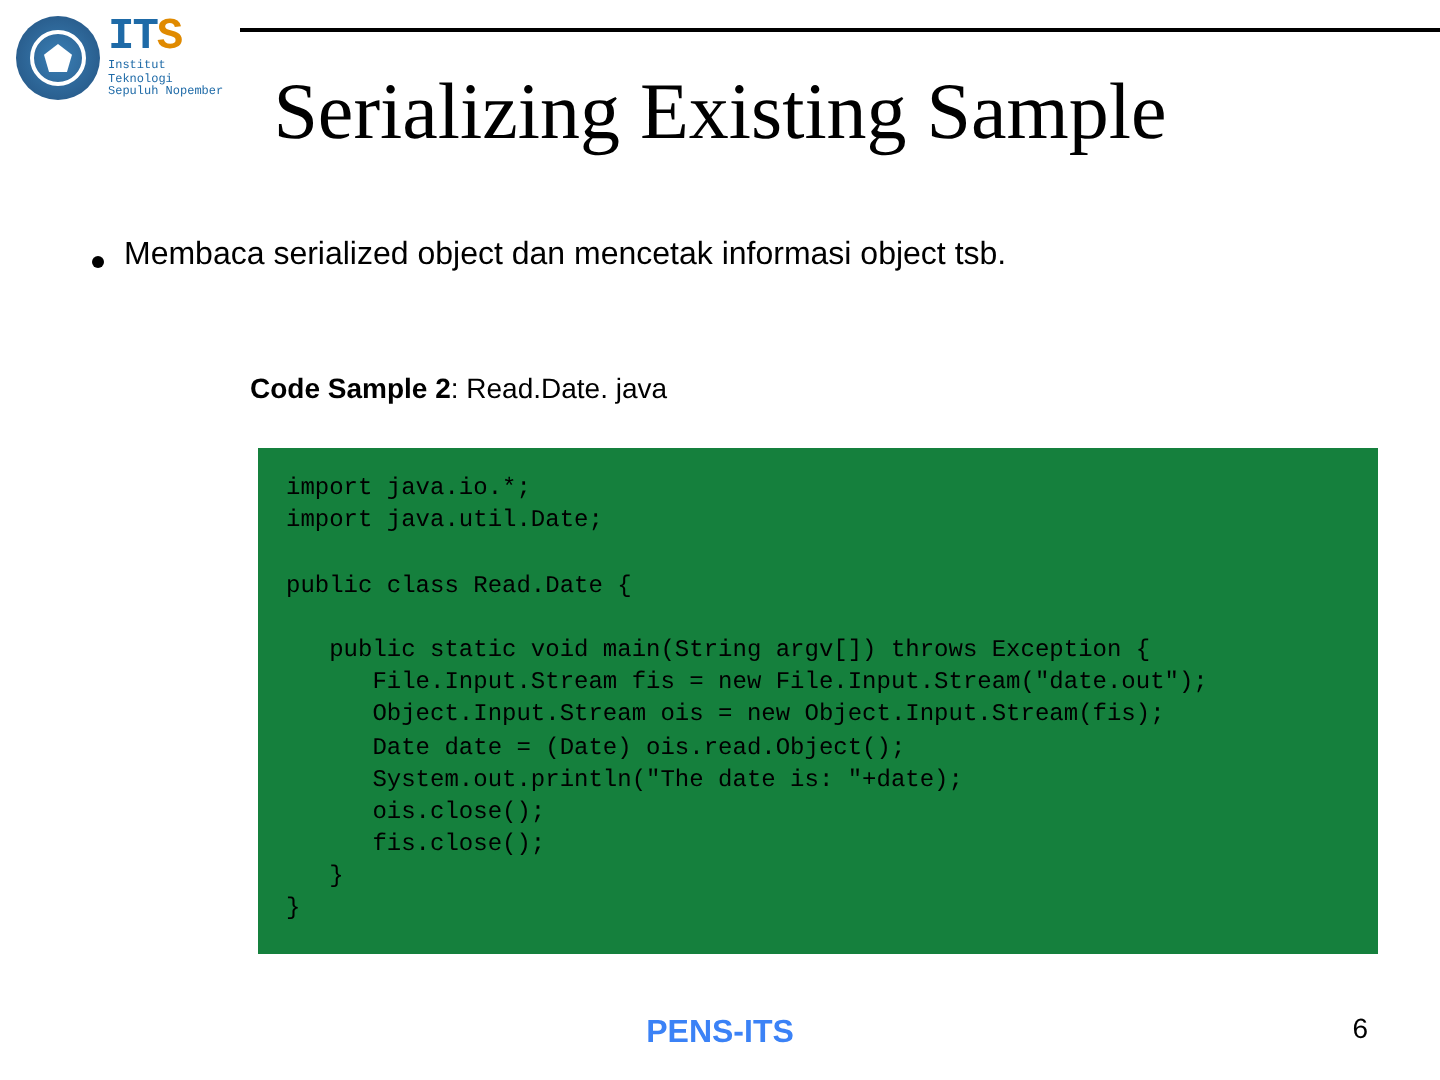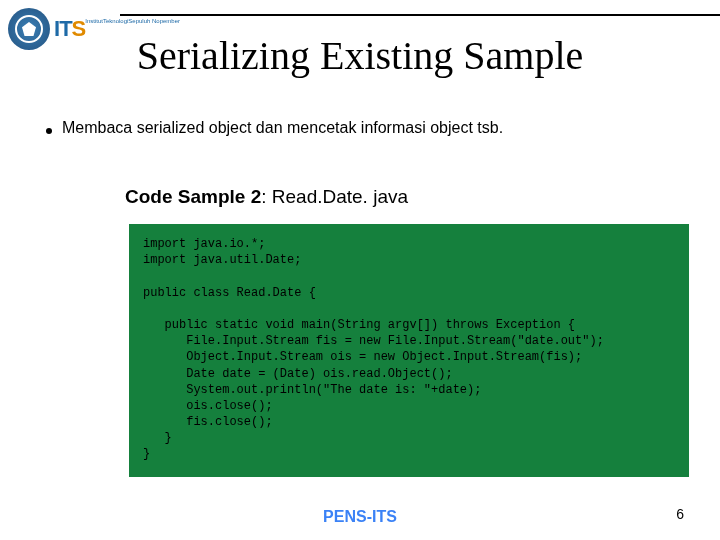--- a/index.html
+++ b/index.html
@@ -39,22 +39,23 @@
   }
   .seal::after{
     content:"";
     position:absolute;
     width:14px;height:14px;
     background:#fff;
     clip-path: polygon(50% 0%, 100% 38%, 82% 100%, 18% 100%, 0% 38%);
   }
   .its-text {
     display: flex;
-    flex-direction: row;
+    flex-direction: column;
     line-height: 1;
+    font-family: Liberation Mono, monospace;
   }
   .its-big {
     font-weight: 900;
     font-size: 22px;
     letter-spacing: -1px;
   }
   .its-big .i { color: #1e6aa7; }
   .its-big .t { color: #1e6aa7; }
   .its-big .s { color: #e08a00; }
   .its-small {
@@ -98,21 +99,21 @@
     background: #000;
     border-radius: 50%;
     margin-top: 10px;
     flex-shrink: 0;
   }
   .bullet-text { line-height: 1.25; }
   .sample-label {
     position: absolute;
     top: 186px;
     left: 125px;
-    font-size: 19px;
+    font-size: 14px;
     color: #000;
   }
   .sample-label .bold { font-weight: bold; }
   .code-box {
     position: absolute;
     top: 224px;
     left: 100px;
     width: 560px;
     background: #15803d;
     padding: 12px 14px 14px 14px;

